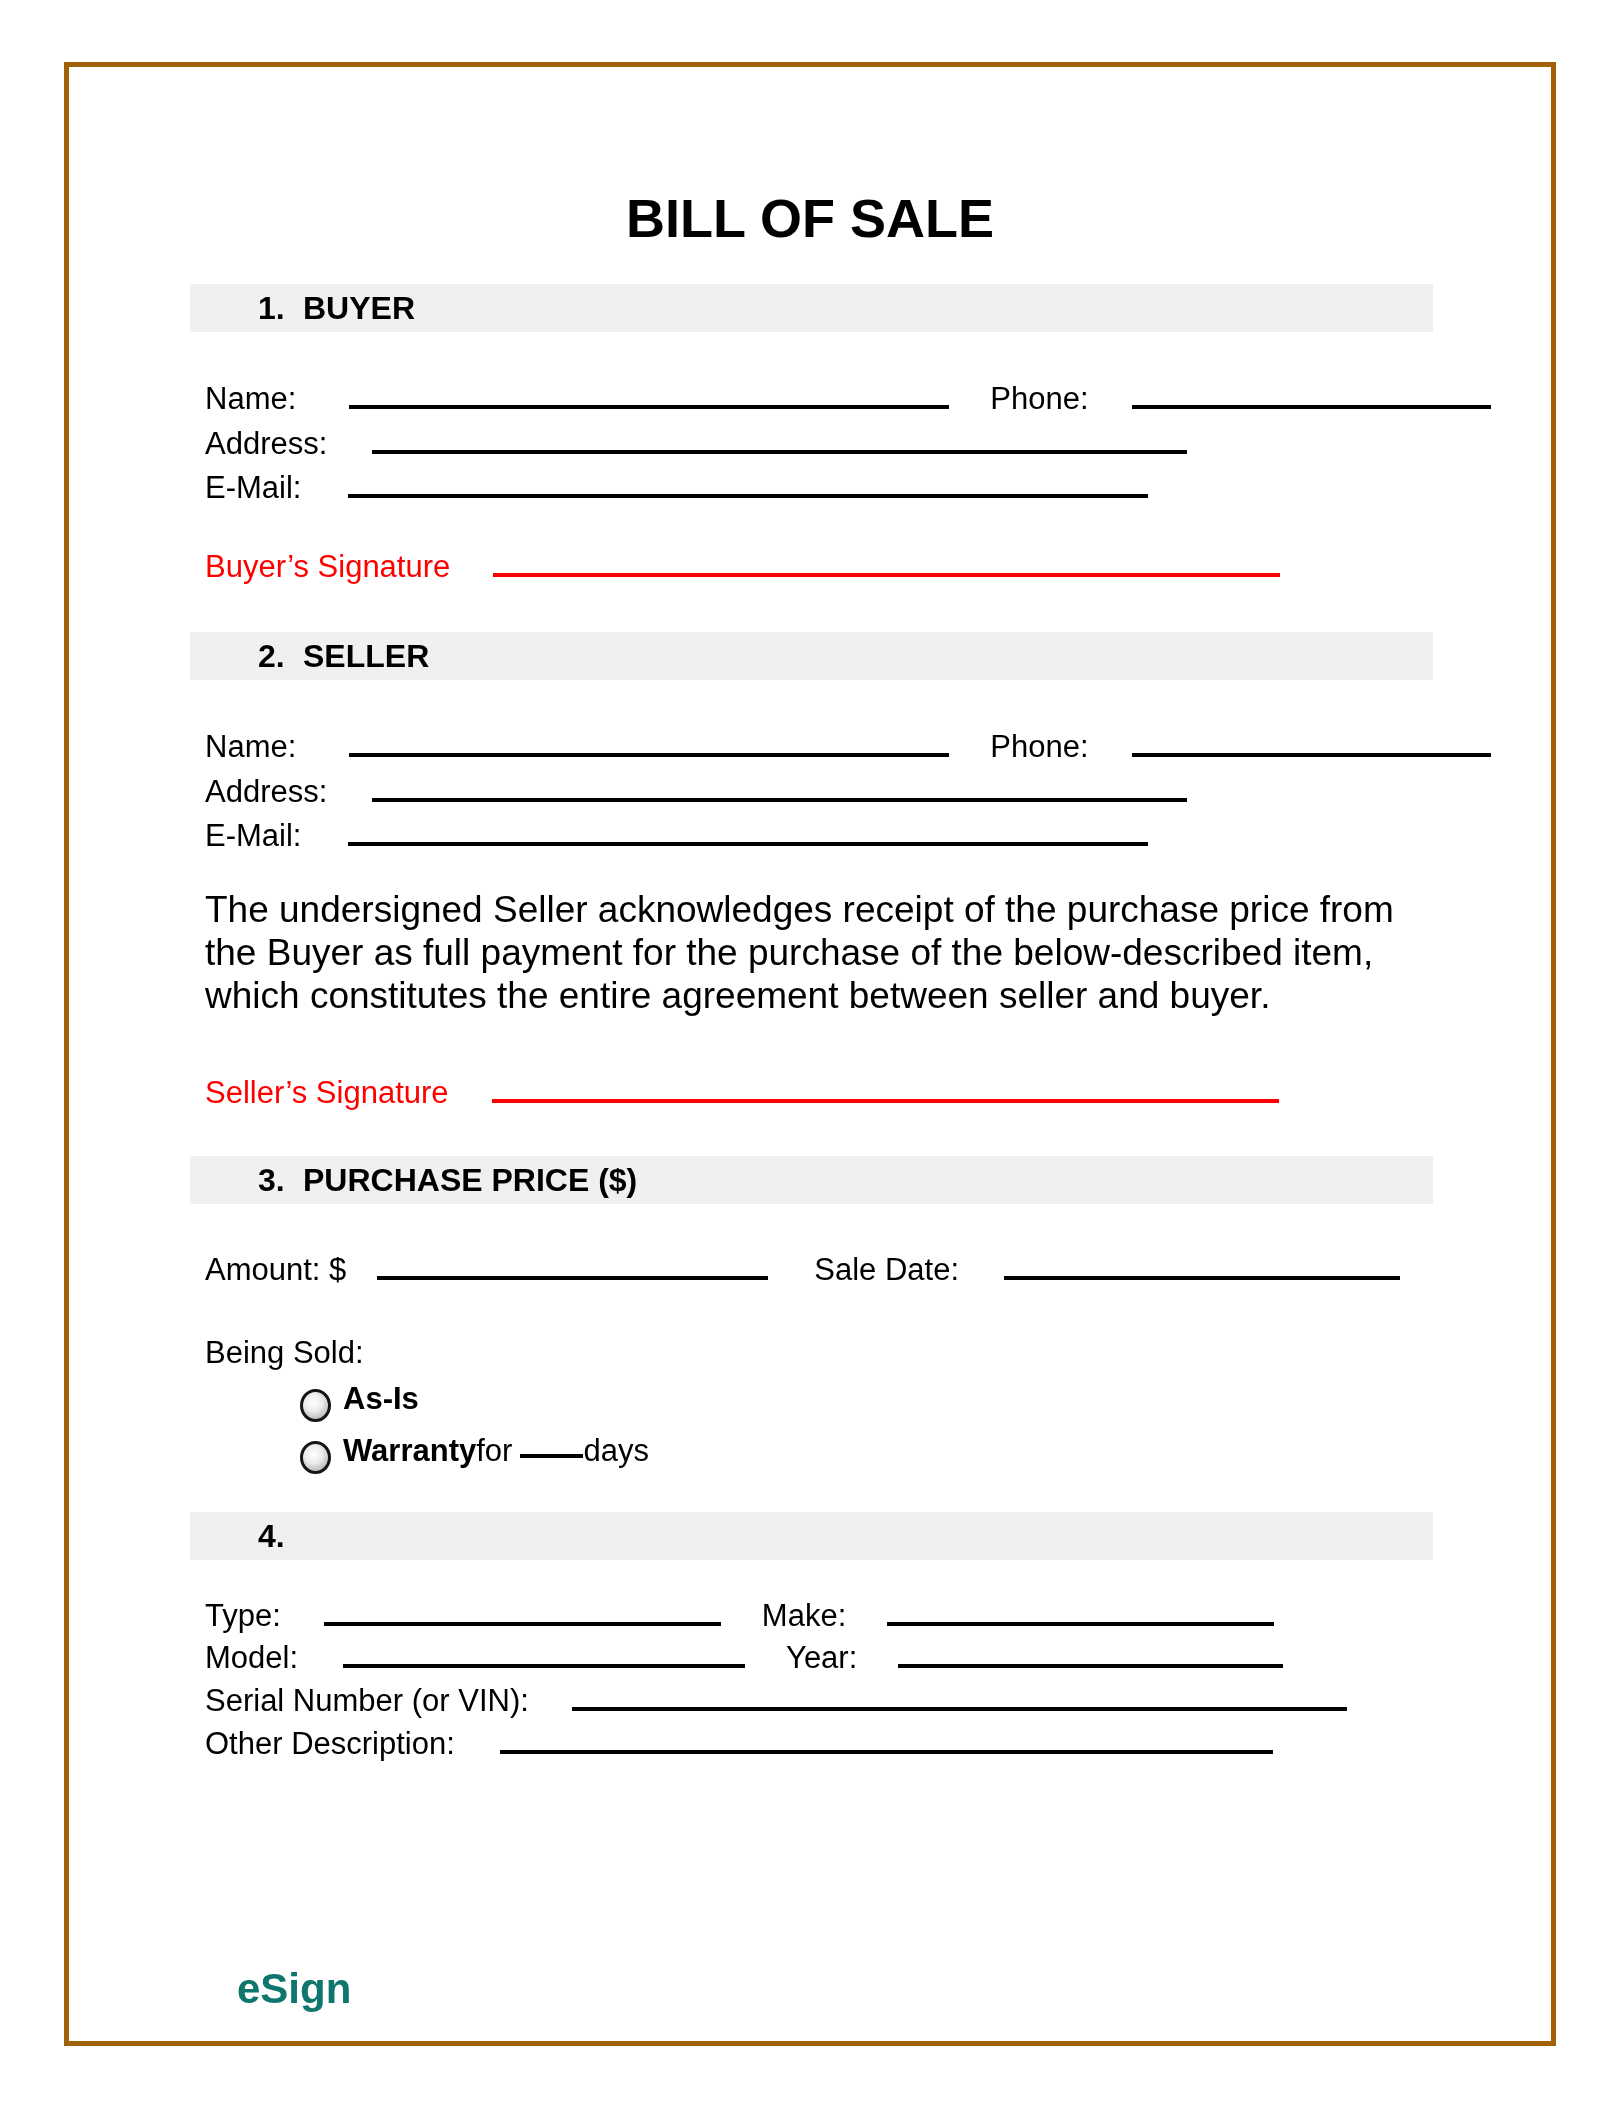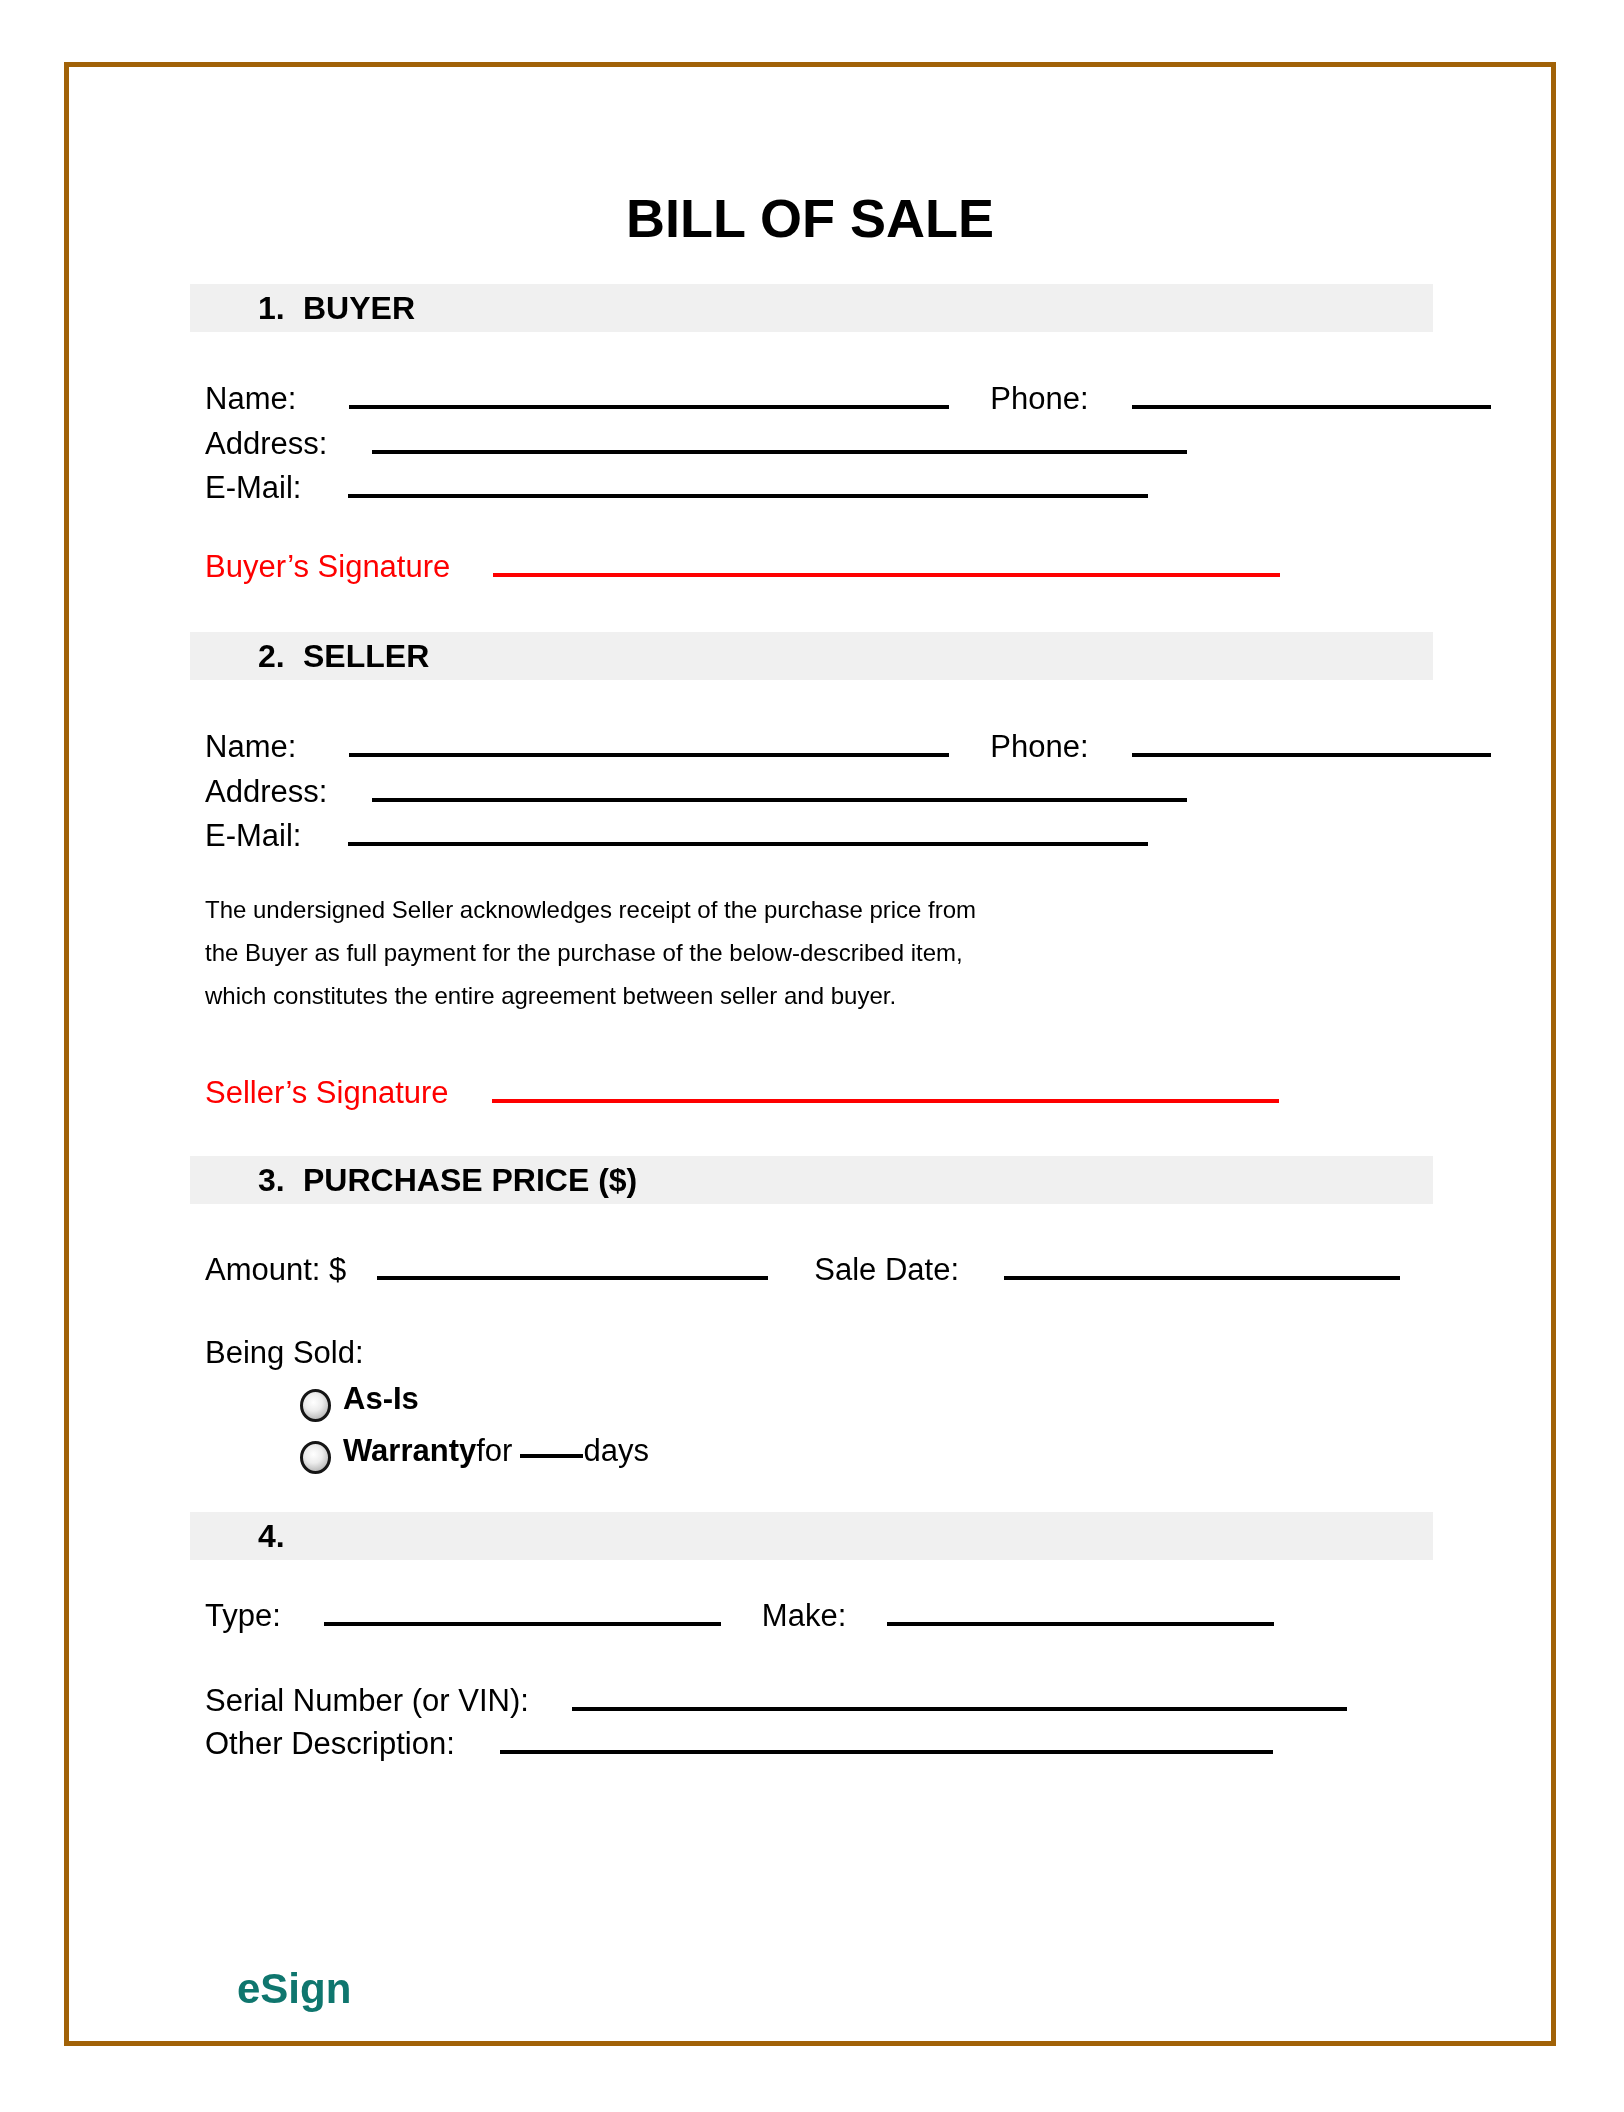--- a/index.html
+++ b/index.html
@@ -44,21 +44,21 @@
     border-bottom:4px solid #000;
     margin-bottom:-9px;
     flex:0 0 auto;
     overflow:hidden;
   }
   .red { color:#fe0000; }
   .blank.redline { border-bottom-color:#fe0000; }
   .b { font-weight:bold; }
   .para {
     left:136px; width:1240px;
-    font-size:24px; line-height:43px;
+    font-size:37px; line-height:43px;
   }
   .radio-row {
     left:231px;
     display:flex; align-items:center;
     font-size:31px; line-height:36px;
     white-space:nowrap;
   }
   .radio {
     width:31px; height:33px;
     border:3px solid #151515;
@@ -184,20 +184,26 @@
   <div class="abs bar" style="top:1445px">
     <span class="num">4.</span>
   </div>
 
   <div class="abs row" style="top:1531px">
     <span>Type:</span>
     <span class="blank w397 ml14"></span>
     <span class="ml12">Make:</span>
     <span class="blank w387 ml12"></span>
   </div>
+  <div class="abs row" style="top:1573px">
+    <span>Model:</span>
+    <span class="blank w402 ml16"></span>
+    <span class="ml12">Year:</span>
+    <span class="blank w385 ml12"></span>
+  </div>
   <div class="abs row" style="top:1616px">
     <span>Serial Number (or VIN):</span>
     <span class="blank w775 ml14"></span>
   </div>
   <div class="abs row" style="top:1659px">
     <span>Other Description:</span>
     <span class="blank w773 ml16"></span>
   </div>
 
   <div class="abs brand">eSign</div>

